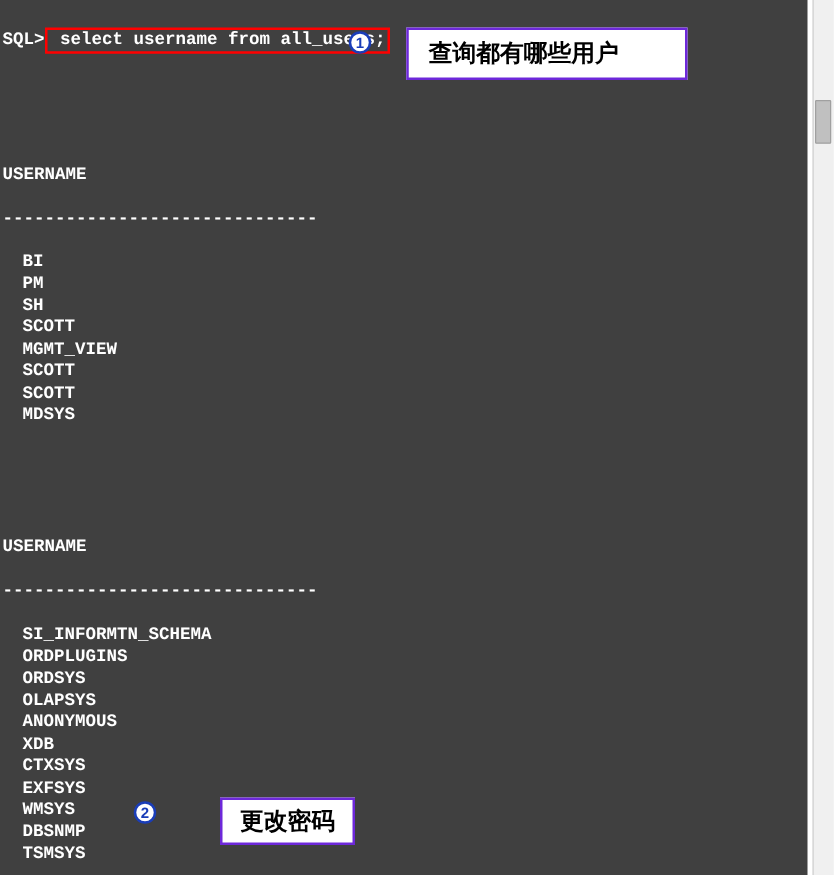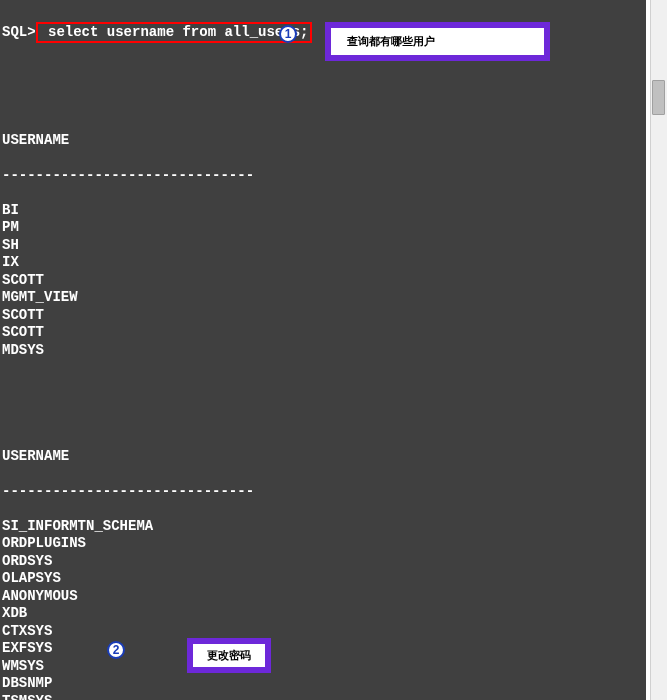--- a/index.html
+++ b/index.html
@@ -36,34 +36,34 @@
       display: inline-block;
       padding: 0 2px;
     }
     .red-box-cmd1 {
       margin-left: 0;
     }
     .annotation-label {
       position: absolute;
       background: #ffffff;
       color: #000000;
-      border: 6px solid #6d28d9;
+      border: 2px solid #6d28d9;
       font-family: "SimSun", "Microsoft YaHei", sans-serif;
       font-weight: bold;
-      font-size: 11px;
+      font-size: 19px;
       padding: 6px 16px;
     }
     .label1 {
       top: 22px;
       left: 325px;
       width: 225px;
     }
     .label2 {
       top: 638px;
-      left: 187px;
+      left: 176px;
       padding: 4px 14px;
     }
     .circle-badge {
       position: absolute;
       width: 18px;
       height: 18px;
       border-radius: 50%;
       background: #ffffff;
       border: 2px solid #1a3db8;
       color: #1a3db8;
@@ -103,31 +103,32 @@
     }
     .col-header {
       display: block;
       margin-top: 18px;
     }
     .divider {
       display: block;
     }
     .data-row {
       display: block;
+      margin-left: 16px;
     }
   </style>
 </head>
 <body>
 
 <div class="terminal">
 <span class="prompt-line"><span>SQL&gt;</span><span class="red-box red-box-cmd1"><span> select username from all_users;</span></span></span>
 <span class="col-header">&nbsp;</span>
 <span class="col-header">USERNAME</span>
 <span class="divider">------------------------------</span>
-<div id="block1"><span class="data-row">BI</span><span class="data-row">PM</span><span class="data-row">SH</span><span class="data-row">IX</span><span class="data-row">SCOTT</span><span class="data-row">MGMT_VIEW</span><span class="data-row">SCOTT</span><span class="data-row">SCOTT</span><span class="data-row">MDSYS</span></div>
+<div id="block1"><span class="data-row">BI</span><span class="data-row">PM</span><span class="data-row">SH</span><span class="data-row">SCOTT</span><span class="data-row">MGMT_VIEW</span><span class="data-row">SCOTT</span><span class="data-row">SCOTT</span><span class="data-row">MDSYS</span></div>
 <span class="col-header">&nbsp;</span>
 <span class="col-header">USERNAME</span>
 <span class="divider">------------------------------</span>
 <div id="block2"><span class="data-row">SI_INFORMTN_SCHEMA</span><span class="data-row">ORDPLUGINS</span><span class="data-row">ORDSYS</span><span class="data-row">OLAPSYS</span><span class="data-row">ANONYMOUS</span><span class="data-row">XDB</span><span class="data-row">CTXSYS</span><span class="data-row">EXFSYS</span><span class="data-row">WMSYS</span><span class="data-row">DBSNMP</span><span class="data-row">TSMSYS</span></div>
 <span class="col-header">&nbsp;</span>
 
 
 
 
 

